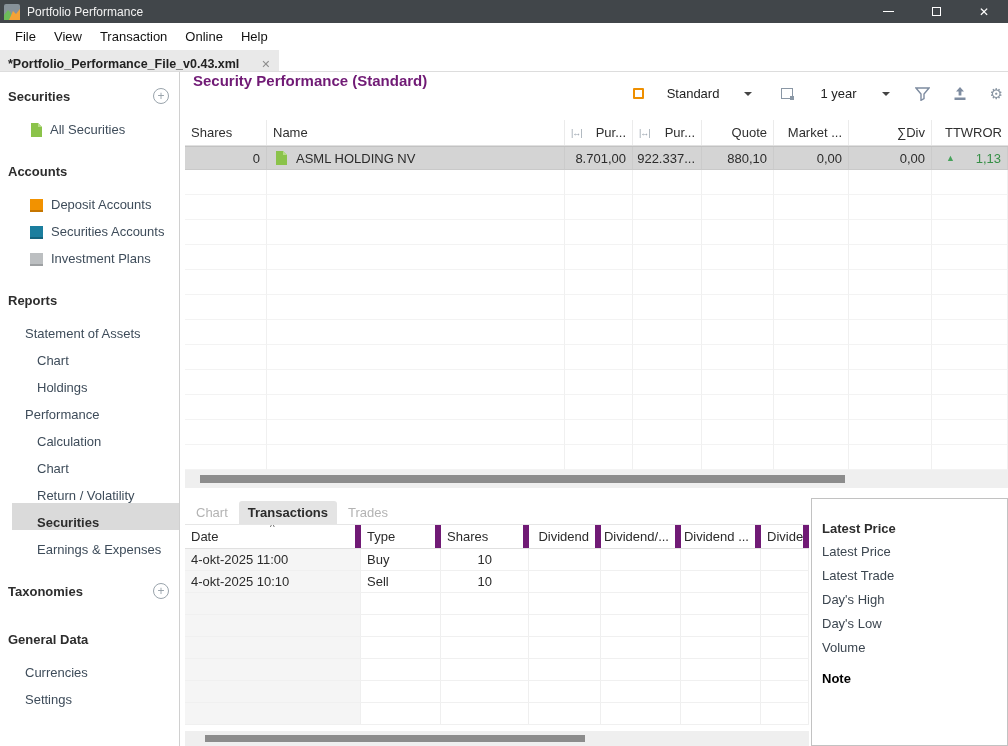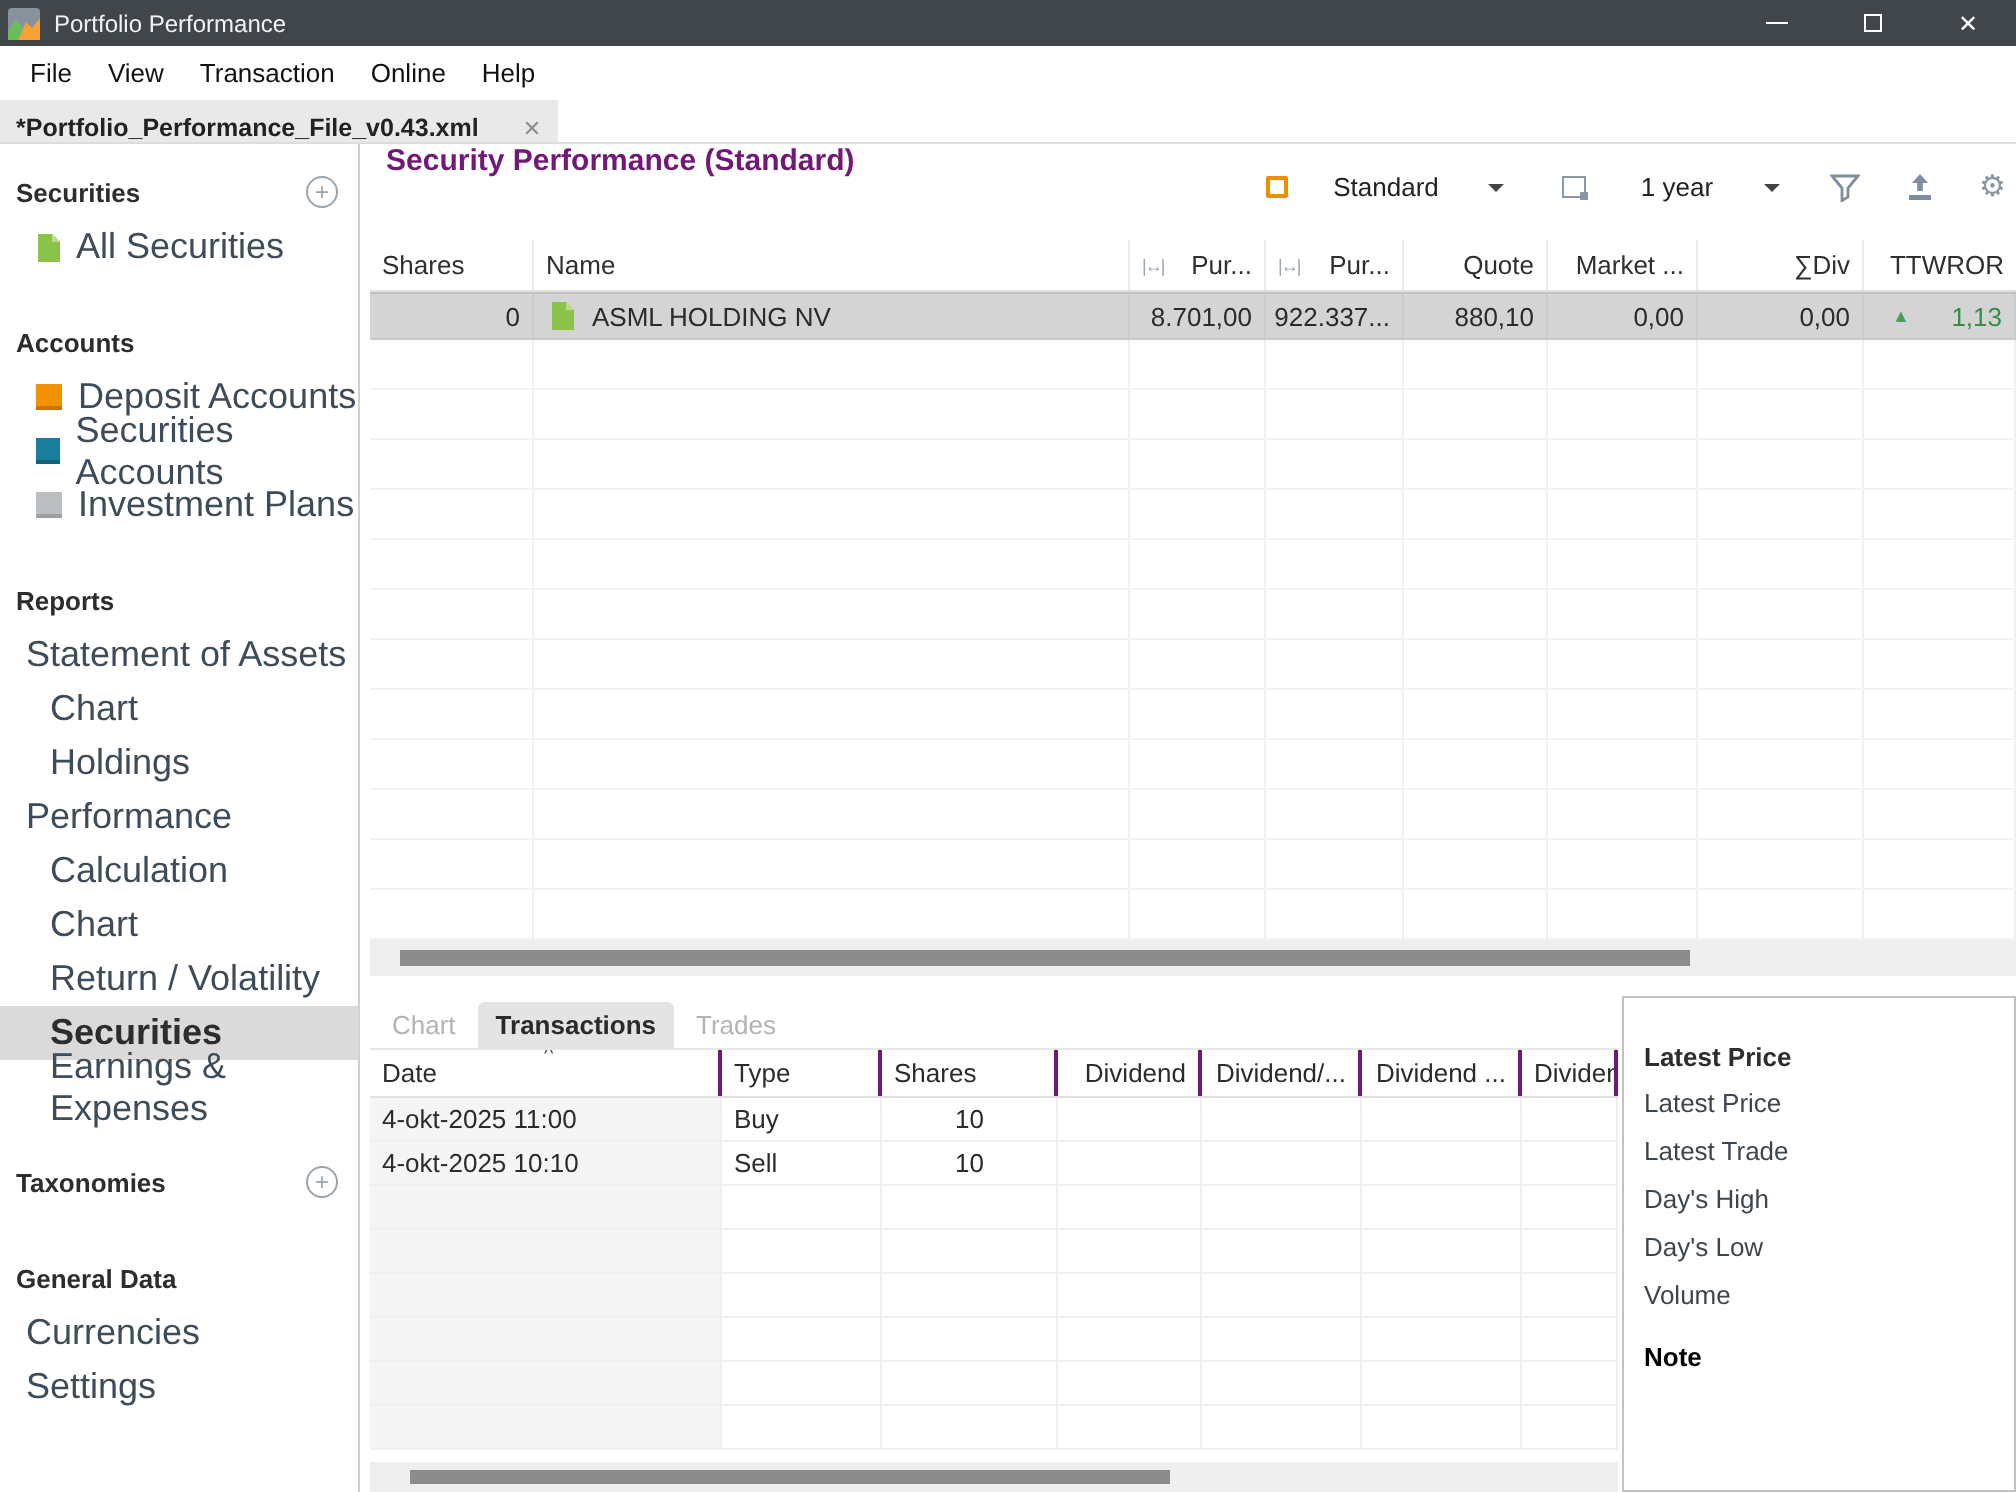--- a/index.html
+++ b/index.html
@@ -30,21 +30,21 @@
   .content { display:flex; height:674px; }
   .sidebar { width:180px; border-right:1px solid #d0d0d0; background:#fff; overflow:hidden; }
   .main { width:828px; padding-left:5px; }
 
   
   .sec-header { height:28px; margin-top:20px; display:flex; align-items:center; padding:0 10px 0 8px; }
   .sec-header:first-child { margin-top:10px; }
   .sec-header .h { font-weight:bold; color:#2d2d2d; flex:1; font-size:13px; }
   .plus-btn { width:16px; height:16px; border:1px solid #9aa4ac; border-radius:50%; color:#9aa4ac;
     font-size:12px; line-height:14px; text-align:center; }
-  .side-item { height:27px; display:flex; align-items:center; gap:8px; color:#3e4c5a; font-size:18px; }
+  .side-item { height:27px; display:flex; align-items:flex-end; gap:8px; color:#3e4c5a; font-size:13px;margin-left:12px; }
   .ind1 { padding-left:18px; } .rind1 { padding-left:13px; } .rind2 { padding-left:25px; }
   .side-item.selected { background:#dadada; color:#2d2d2d; font-weight:bold; }
   .sq { width:13px; height:13px; }
   .sq.orange { background:#f29200; border-bottom:2px solid #c67600; }
   .sq.teal { background:#1b7e9e; border-bottom:2px solid #14637d; }
   .sq.gray { background:#bcbfc1; border-bottom:2px solid #9da0a2; }
 
   
   .main-header { height:48px; position:relative; }
   .page-title { position:absolute; left:8px; top:0; font-size:15px; font-weight:bold; color:#701a75; }
@@ -84,21 +84,21 @@
 
   
   .bottom { display:flex; height:248px; }
   .bl { width:624px; display:flex; flex-direction:column; }
   .btabs { height:26px; display:flex; align-items:flex-end; gap:2px; padding-left:2px; }
   .btab { padding:4px 9px 4px; font-size:13px; color:#b3b3b3; }
   .btab.active { background:#e4e4e4; color:#2b2b2b; font-weight:bold; border-radius:3px 3px 0 0; }
   .brow { display:flex; width:624px; }
   .bc1{width:176px}.bc2{width:80px}.bc3{width:88px}.bc4{width:72px}.bc5{width:80px}.bc6{width:80px}.bc7{width:48px}
   .bthead { height:25px; border-top:1px solid #e6e6e6; border-bottom:1px solid #e0e0e0; }
-  .bthead .cell { height:100%; display:flex; align-items:center; border-right:2px solid #701a75; position:relative; }
+  .bthead .cell { height:100%; display:flex; align-items:center; border-right:6px solid #701a75; position:relative; }
   .sortmark { position:absolute; top:-3px; left:50%; color:#555; font-size:10px; }
   .btr { height:22px; }
   .btr .cell { height:100%; display:flex; align-items:center; border-right:1px solid #efefef; border-bottom:1px solid #f0f0f0; }
   .datecol { background:#f5f5f5; }
   .shr-val { justify-content:flex-end; padding-right:36px; }
   .bfill { flex:1; }
   .bscroll { width:624px; height:15px; background:#efefef; position:relative; }
   .bscroll .thumb { position:absolute; top:4px; height:7px; background:#8c8c8c; left:20px; width:380px; }
 
   

